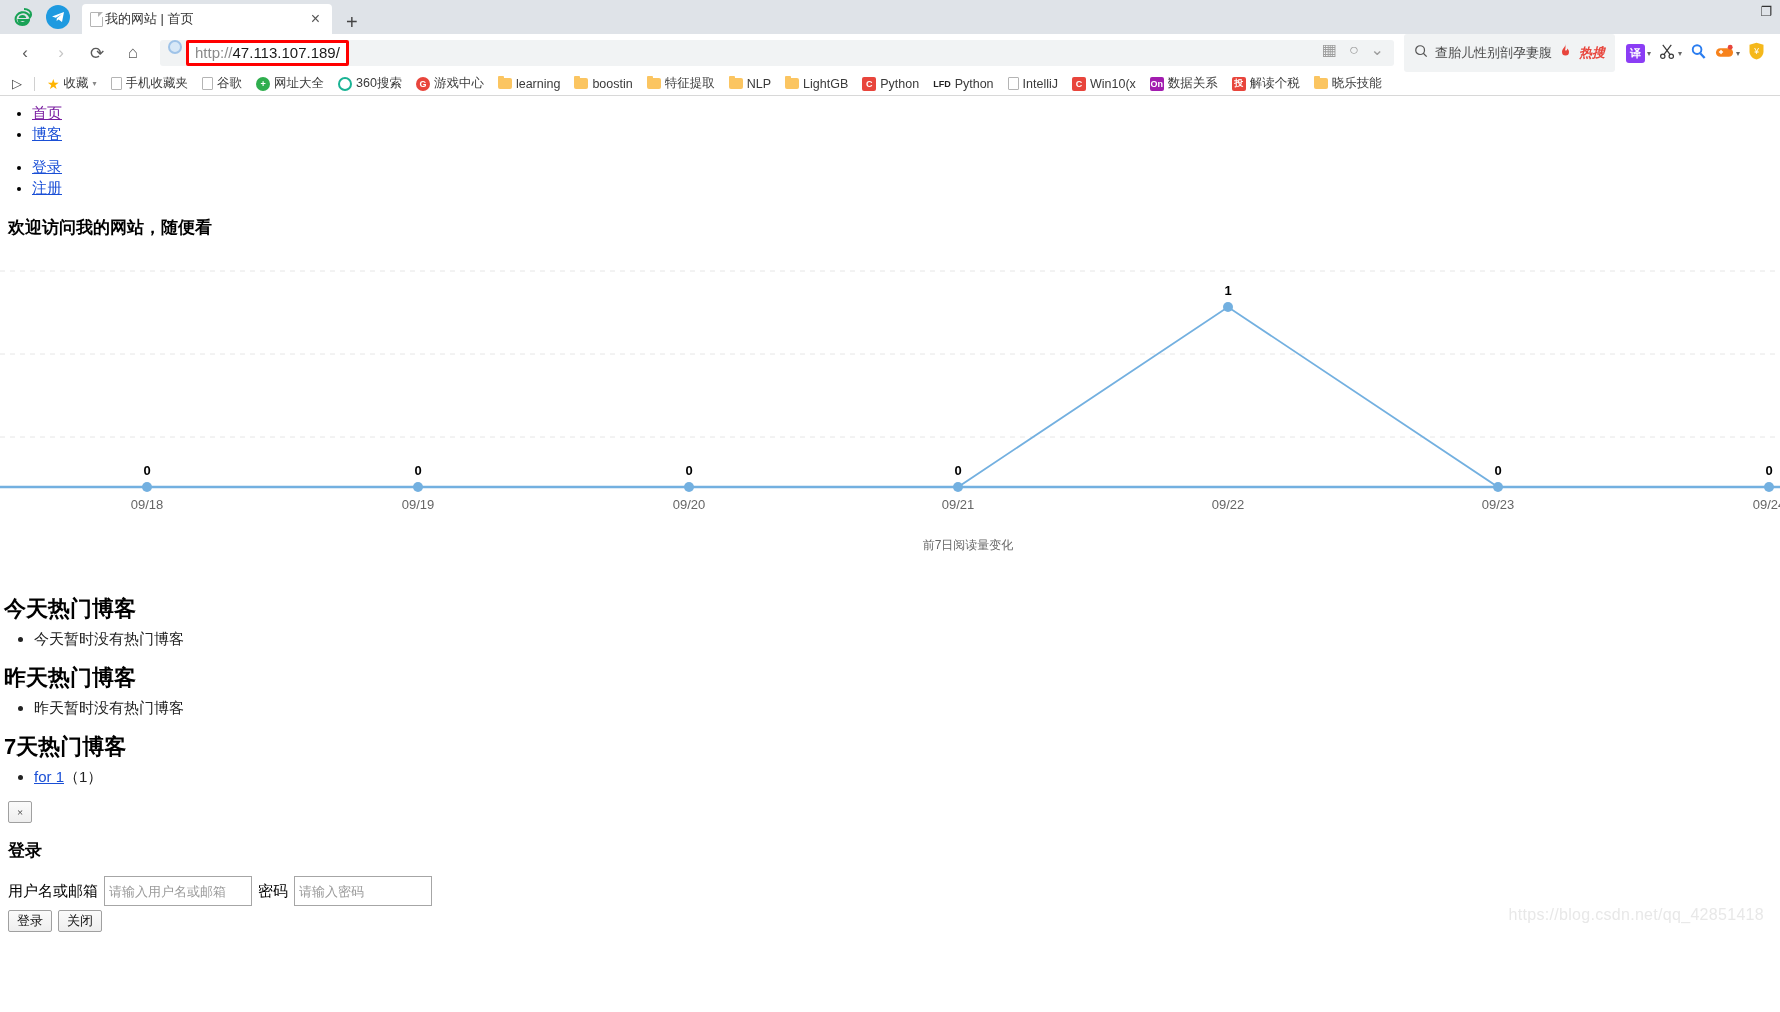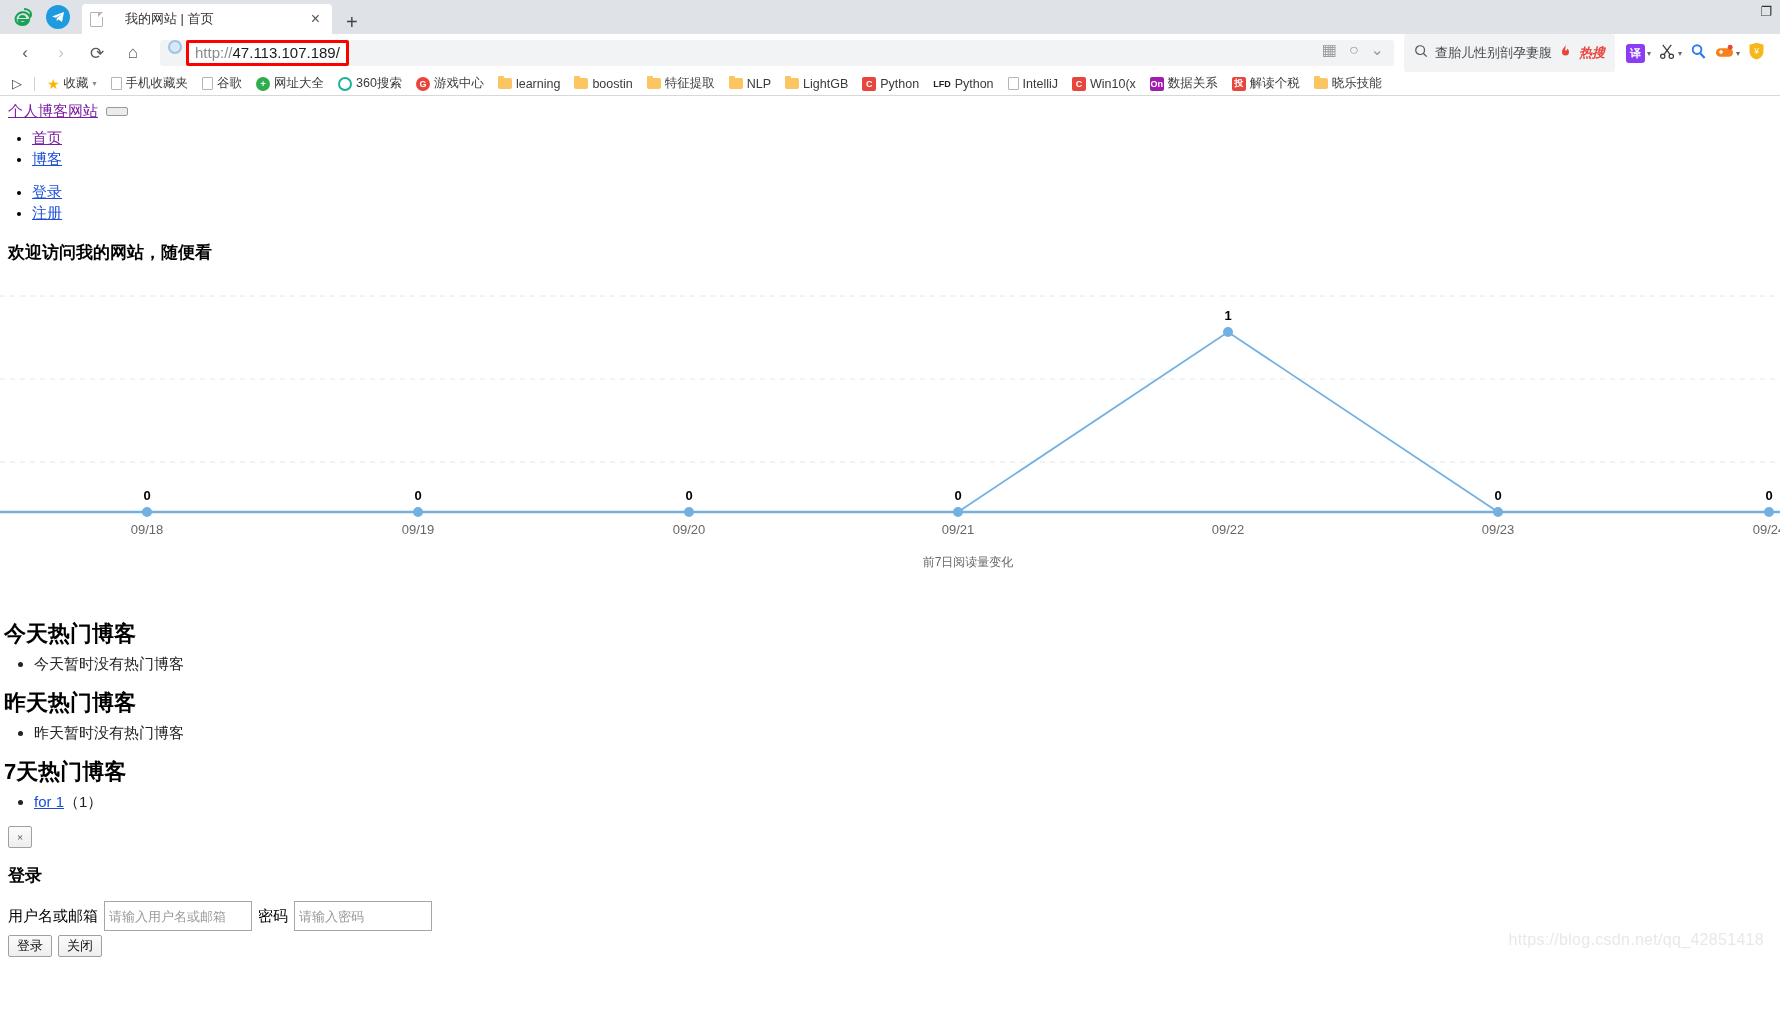--- a/index.html
+++ b/index.html
@@ -31,21 +31,21 @@
     height: 30px;
     min-width: 250px;
     max-width: 250px;
     background: #ffffff;
     border-radius: 4px 4px 0 0;
     display: flex;
     align-items: center;
     padding: 0 8px;
     font-size: 13px;
     color: #333;
-    gap: 22px;
+    gap: 2px;
   }
   .tab .page-ico {
     width: 13px; height: 15px; border: 1px solid #b4b4b4; border-radius: 1px;
     background: #fff; position: relative; flex: none;
   }
   .tab .page-ico:after {
     content:""; position:absolute; right:-1px; top:-1px;
     border-width: 0 0 5px 5px; border-style: solid;
     border-color: transparent transparent #fff #b4b4b4;
   }
@@ -426,24 +426,20 @@
     </div>
     <div class="bm">
       <span class="bm-folder"></span>
       <span class="bm-label bm-cn">晓乐技能</span>
     </div>
   </div>
 </div>
 
 <div class="page">
 
-  <div class="site-title-row">
-    <a href="#" class="site-title">个人博客网站</a>
-    <span class="pill"></span>
-  </div>
 
   <ul class="navlist">
     <li><a href="#" class="navlink visited">首页</a></li>
     <li><a href="#" class="navlink">博客</a></li>
   </ul>
 
   <ul class="navlist second">
     <li><a href="#" class="navlink">登录</a></li>
     <li><a href="#" class="navlink">注册</a></li>
   </ul>
@@ -473,21 +469,21 @@
         <circle cx="1228" cy="58" r="5" fill="#73b0e0"></circle>
         <text x="1228" y="46" text-anchor="middle" font-size="13" font-weight="bold" fill="#000000" font-family="&quot;Liberation Sans&quot;, sans-serif">1</text>
         <text x="1228" y="260" text-anchor="middle" font-size="13" fill="#666666" font-family="&quot;Liberation Sans&quot;, sans-serif">09/22</text>
         <circle cx="1498" cy="238" r="5" fill="#73b0e0"></circle>
         <text x="1498" y="226" text-anchor="middle" font-size="13" font-weight="bold" fill="#000000" font-family="&quot;Liberation Sans&quot;, sans-serif">0</text>
         <text x="1498" y="260" text-anchor="middle" font-size="13" fill="#666666" font-family="&quot;Liberation Sans&quot;, sans-serif">09/23</text>
         <circle cx="1769" cy="238" r="5" fill="#73b0e0"></circle>
         <text x="1769" y="226" text-anchor="middle" font-size="13" font-weight="bold" fill="#000000" font-family="&quot;Liberation Sans&quot;, sans-serif">0</text>
         <text x="1769" y="260" text-anchor="middle" font-size="13" fill="#666666" font-family="&quot;Liberation Sans&quot;, sans-serif">09/24</text>
       </svg>
-    <div class="chart-caption" id="chart-caption" style="top: 280px; left: 968px; transform: translateX(-50%);">前7日阅读量变化</div>
+    <div class="chart-caption" id="chart-caption" style="top: 288px; left: 968px; transform: translateX(-50%);">前7日阅读量变化</div>
   </div>
 
   <div>
     <div class="sec-h">今天热门博客</div>
     <ul class="sec-list">
       <li><span>今天暂时没有热门博客</span></li>
     </ul>
   </div>
 
   <div>

